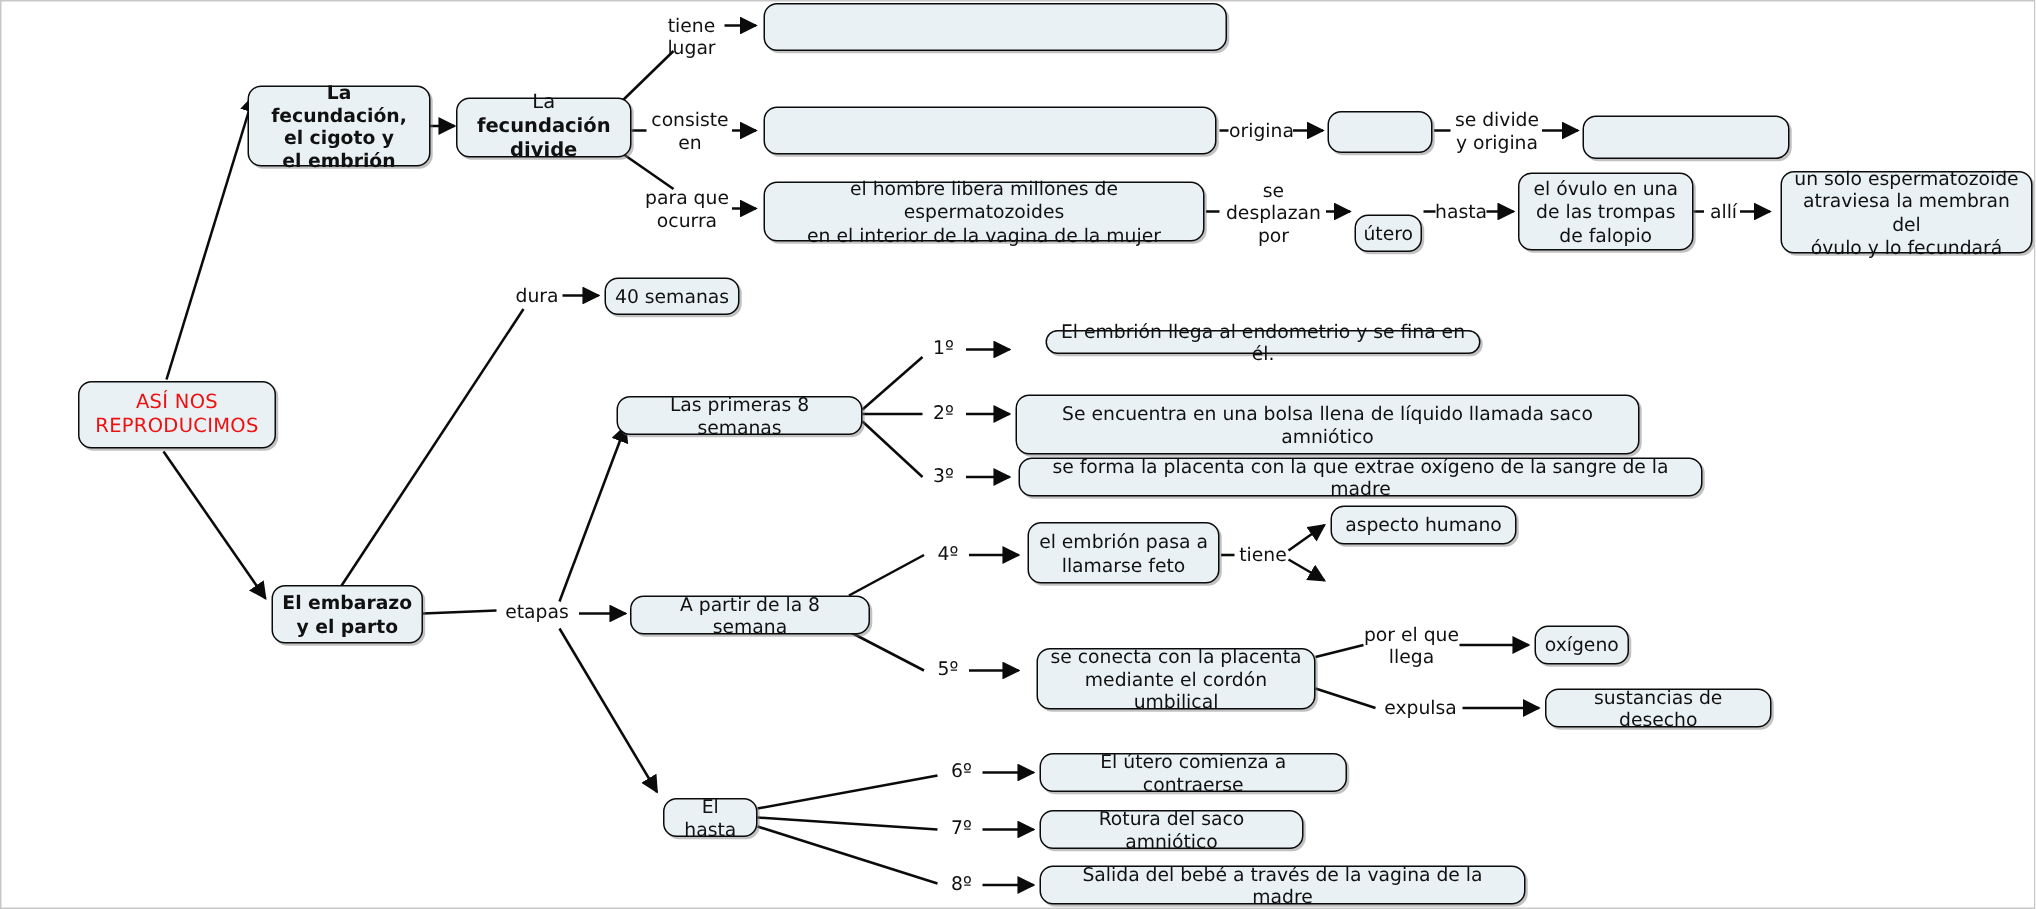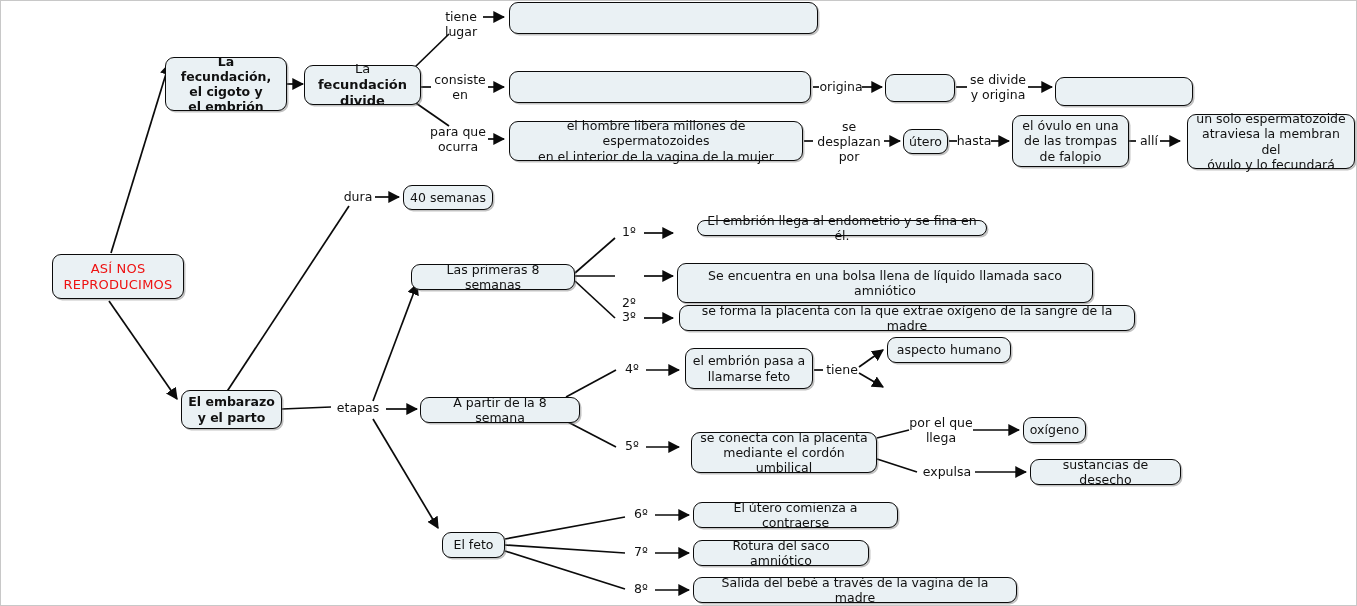--- a/index.html
+++ b/index.html
@@ -160,40 +160,40 @@
 
   <div class="node" style="left:508px; top:70px; width:302px; height:32px;"></div>
 
   <div class="node" style="left:884px; top:73px; width:70px; height:28px;"></div>
 
   <div class="node" style="left:1054px; top:76px; width:138px; height:29px;"></div>
 
   <div class="node" style="left:508px; top:120px; width:294px; height:40px; white-space:pre-line;">el hombre libera millones de espermatozoides
 en el interior de la vagina de la mujer</div>
 
-  <div class="node" style="left:902px; top:128px; width:45px; height:25px;">útero</div>
+  <div class="node" style="left:902px; top:142px; width:45px; height:25px;">útero</div>
 
   <div class="node" style="left:1011px; top:114px; width:117px; height:52px; white-space:pre-line;">el óvulo en una
 de las trompas
 de falopio</div>
 
   <div class="node" style="left:1186px; top:113px; width:168px; height:55px; white-space:pre-line;">un solo espermatozoide
 atraviesa la membran del
 óvulo y lo fecundará</div>
 
   <div class="node" style="left:402px; top:184px; width:90px; height:25px;">40 semanas</div>
 
   <div class="node bold" style="left:180px; top:389px; width:101px; height:39px; white-space:pre-line;">El embarazo
 y el parto</div>
 
   <div class="node" style="left:410px; top:263px; width:164px; height:26px;">Las primeras 8 semanas</div>
 
   <div class="node" style="left:419px; top:396px; width:160px; height:26px;">A partir de la 8 semana</div>
 
-  <div class="node" style="left:441px; top:531px; width:63px; height:26px;">El feto</div>
+  <div class="node" style="left:441px; top:531px; width:63px; height:26px;">El hasta</div>
 
   <div class="node" style="left:696px; top:219px; width:290px; height:16px;">El embrión llega al endometrio y se fina en él.</div>
 
   <div class="node" style="left:676px; top:262px; width:416px; height:40px;">Se encuentra en una bolsa llena de líquido llamada saco amniótico</div>
 
   <div class="node" style="left:678px; top:304px; width:456px; height:26px;">se forma la placenta con la que extrae oxígeno de la sangre de la madre</div>
 
   <div class="node" style="left:684px; top:347px; width:128px; height:41px; white-space:pre-line;">el embrión pasa a
 llamarse feto</div>
 
@@ -241,21 +241,21 @@
 
   <div class="linklabel" style="left:822px; top:362px; width:38px;">tiene</div>
 
   <div class="linklabel" style="left:906px; top:415px; width:68px;">por el que
 llega</div>
 
   <div class="linklabel" style="left:918px; top:464px; width:56px;">expulsa</div>
 
   <div class="linklabel ord" style="left:616px; top:224px; width:24px;">1º</div>
 
-  <div class="linklabel ord" style="left:616px; top:267px; width:24px;margin-top:28px;">2º</div>
+  <div class="linklabel ord" style="left:616px; top:267px; width:24px;">2º</div>
 
   <div class="linklabel ord" style="left:616px; top:309px; width:24px;">3º</div>
 
   <div class="linklabel ord" style="left:619px; top:361px; width:24px;">4º</div>
 
   <div class="linklabel ord" style="left:619px; top:438px; width:24px;">5º</div>
 
   <div class="linklabel ord" style="left:628px; top:506px; width:24px;">6º</div>
 
   <div class="linklabel ord" style="left:628px; top:544px; width:24px;">7º</div>

